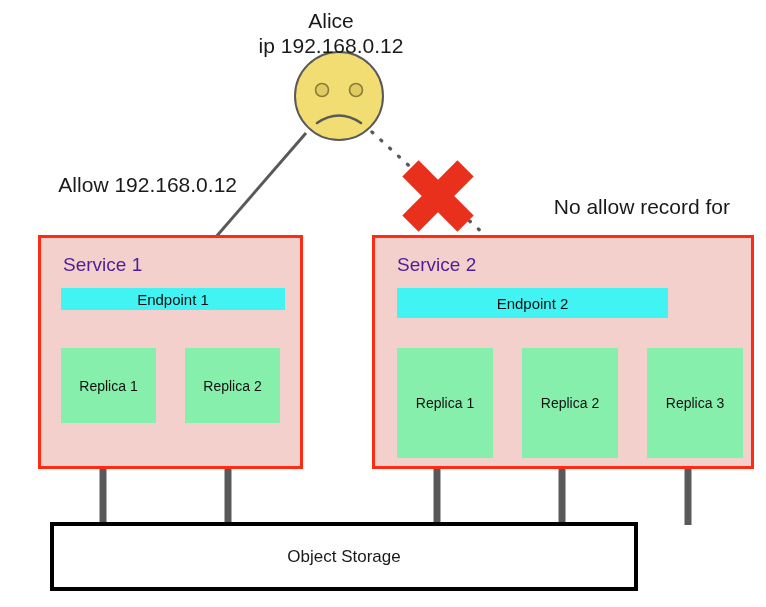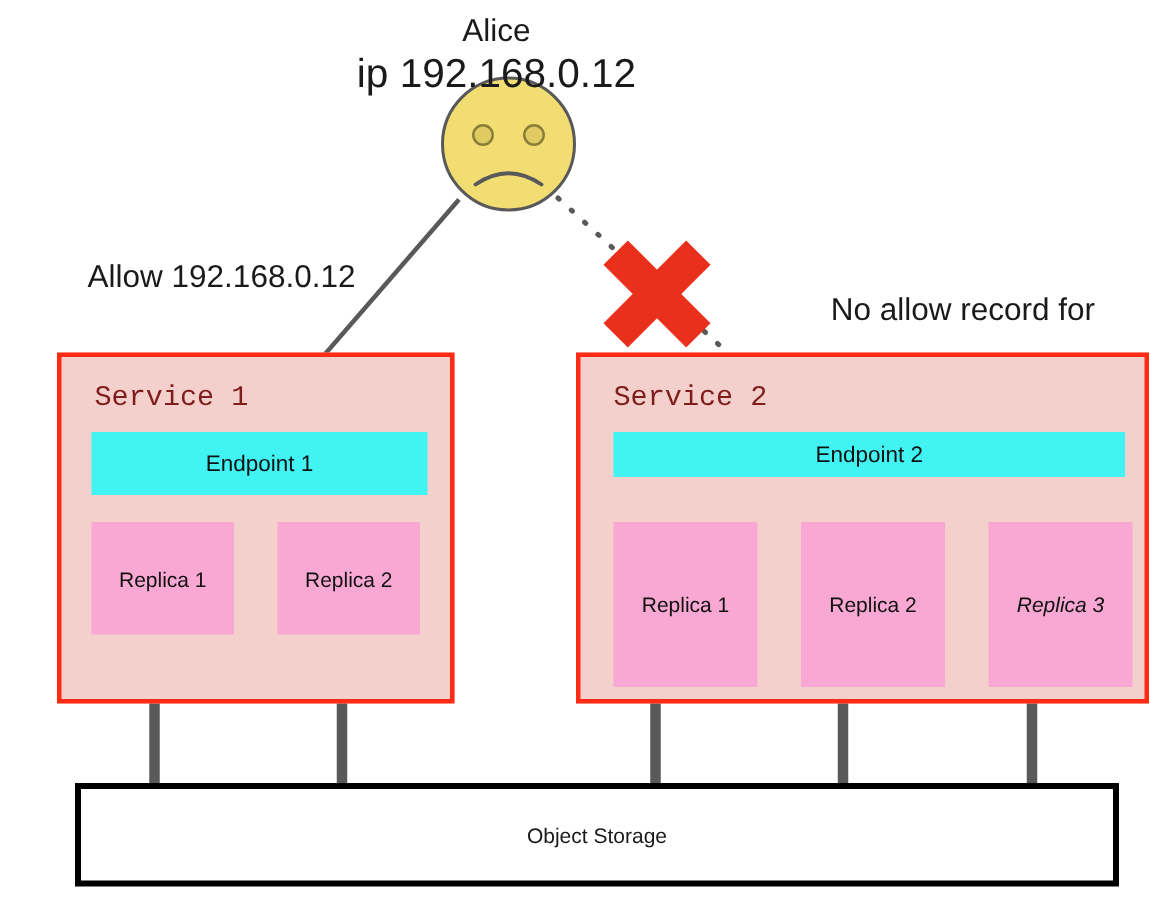--- a/index.html
+++ b/index.html
@@ -38,21 +38,21 @@
     top: 8px;
     width: 200px;
     text-align: center;
     font-size: 21px;
   }
   .actor-ip {
     left: 231px;
     top: 33px;
     width: 200px;
     text-align: center;
-    font-size: 27px;
+    font-size: 21px;
   }
   .allow-label {
     left: 12px;
     top: 172px;
     width: 225px;
     text-align: right;
     font-size: 21px;
   }
   .deny-label {
     left: 506px;
@@ -63,76 +63,75 @@
   }
 
   
   .service-box {
     position: absolute;
     background: #f4d0cd;
     border: 3px solid #ff2b14;
     box-sizing: border-box;
   }
   #service-1 { left: 38px;  top: 235px; width: 265px; height: 234px; }
-  #service-2 { left: 384px; top: 235px; width: 382px; height: 234px; }
+  #service-2 { left: 372px; top: 235px; width: 382px; height: 234px; }
 
   .service-title {
     position: absolute;
     font-size: 19px;
-    color: #7f1d1d;
-    font-family: Liberation Mono, monospace;
+    color: #4c1d95;
   }
   #service-1 .service-title { left: 22px; top: 16px; }
   #service-2 .service-title { left: 22px; top: 16px; }
 
   
   .endpoint {
     position: absolute;
     background: #41f3f3;
     color: #111111;
     font-size: 15px;
     display: flex;
     align-items: center;
     justify-content: center;
   }
-  #endpoint-1 { left: 20px; top: 50px; width: 224px; height: 42px; }
-  #endpoint-2 { left: 22px; top: 50px; width: 341px; height: 30px; }
+  #endpoint-1 { left: 20px; top: 50px; width: 224px; height: 22px; }
+  #endpoint-2 { left: 22px; top: 50px; width: 271px; height: 30px; }
 
   
   .replica {
     position: absolute;
-    background: #f9a8d4;
+    background: #86efac;
     color: #111111;
     font-size: 14px;
     display: flex;
     align-items: center;
     justify-content: center;
   }
   .svc1-replica { top: 110px; width: 95px; height: 75px; }
   #s1-r1 { left: 20px; }
   #s1-r2 { left: 144px; }
   .svc2-replica { top: 110px; width: 96px; height: 110px; }
   #s2-r1 { left: 22px; }
   #s2-r2 { left: 147px; }
-  #s2-r3 { left: 272px; font-style: italic; }
+  #s2-r3 { left: 272px; }
 
   
   #object-storage {
     position: absolute;
     left: 50px;
     top: 522px;
-    width: 696px;
+    width: 588px;
     height: 69px;
     background: #ffffff;
     border: 4px solid #000000;
     box-sizing: border-box;
     display: flex;
     align-items: center;
     justify-content: center;
-    font-size: 14px;
+    font-size: 17px;
     color: #1a1a1a;
   }
 </style>
 </head>
 <body>
 
 <div id="canvas">
 
   <svg id="vector-layer" viewBox="0 0 766 607" xmlns="http://www.w3.org/2000/svg">
 

